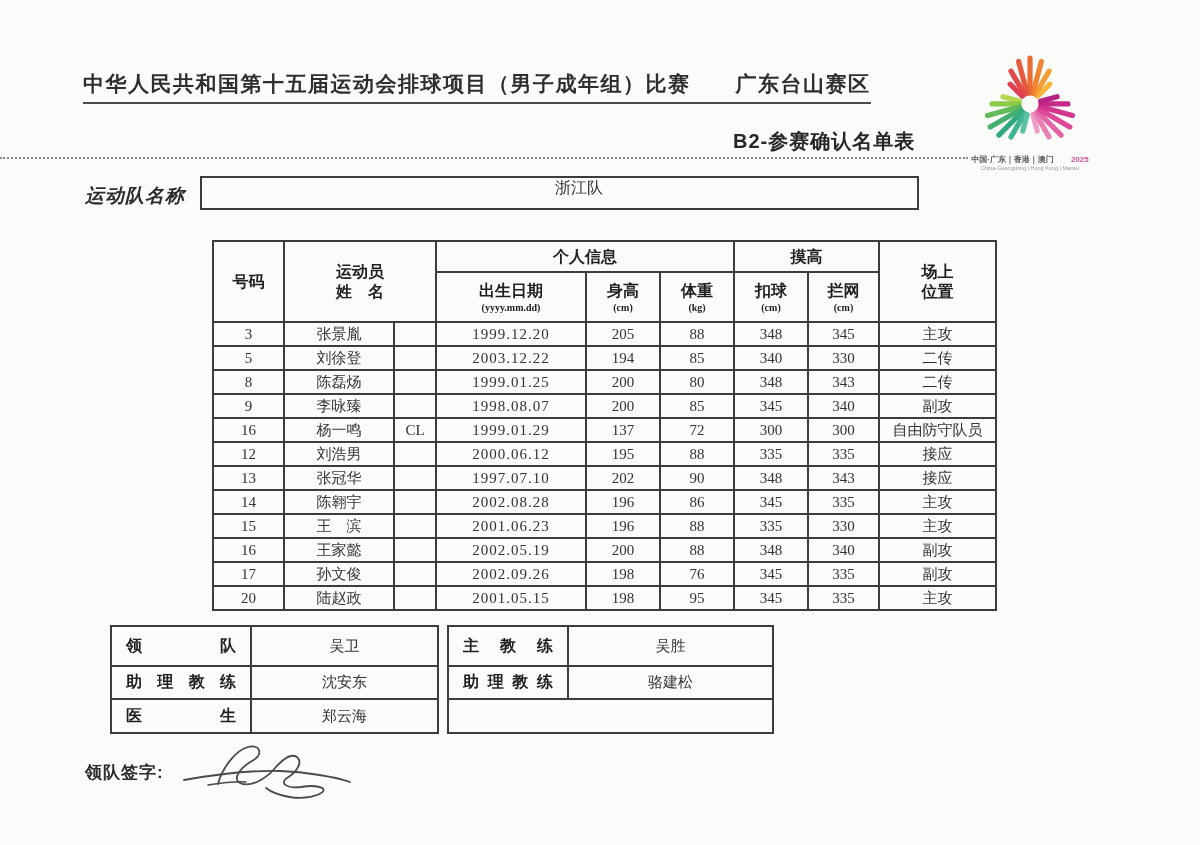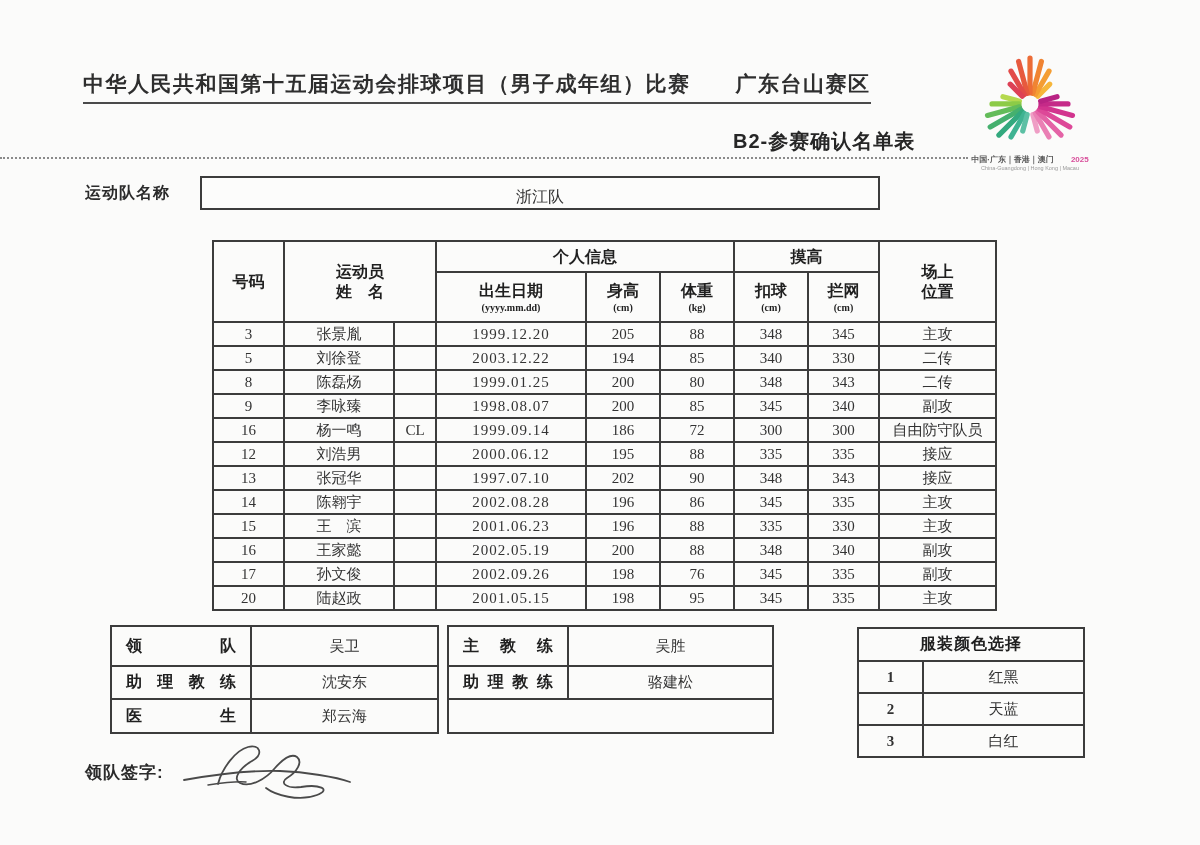--- a/index.html
+++ b/index.html
@@ -19,25 +19,25 @@
   .dotline{position:absolute;left:0;top:157px;width:968px;border-top:2px dotted #8a8a8a;}
 
   
   .logo{position:absolute;left:962px;top:52px;width:136px;text-align:center;}
   .logo-cn{font-size:8px;font-weight:bold;color:#5a5a5a;white-space:nowrap;margin-top:-2px;}
   .logo-year{color:#d84f9b;margin-left:15px;}
   .logo-en{font-size:5.5px;color:#9a9a9a;white-space:nowrap;}
   .petal{stroke-linecap:round;stroke-width:5.2px;fill:none;}
 
   
-  .team-label{position:absolute;left:85px;top:183px;font-size:16px;font-weight:bold;letter-spacing:1px;}
+  .team-label{position:absolute;left:85px;top:183px;font-size:19px;font-weight:bold;letter-spacing:1px;font-style:italic;}
   .team-box{
     position:absolute;left:200px;top:176px;width:676px;height:30px;border:2px solid #3c3c3c;
-    display:flex;align-items:flex-end;justify-content:center;
-    font-family:Liberation Sans, sans-serif;font-size:16px;color:#333;background:#fcfcfb;
+    display:flex;align-items:flex-start;justify-content:center;
+    font-family:Liberation Sans, sans-serif;font-size:16px;color:#333;background:#fcfcfb;padding-left:39px;
   }
 
   
   table{border-collapse:collapse;table-layout:fixed;}
   .roster{position:absolute;left:212px;top:240px;width:783px;}
   .roster th,.roster td{border:2px solid #3c3c3c;text-align:center;padding:0;overflow:hidden;}
   .roster th{font-size:16px;font-weight:bold;color:#1f1f1f;line-height:20px;}
   .hrow1 th{height:29px;}
   .hrow2 th{height:48px;}
   .roster td{
@@ -213,22 +213,22 @@
           <td>200</td>
           <td>85</td>
           <td>345</td>
           <td>340</td>
           <td>副攻</td>
     </tr>
     <tr>
       <td>16</td>
           <td>杨一鸣</td>
           <td>CL</td>
-          <td class="birth">1999.09.14</td>
-          <td>186</td>
+          <td class="birth">1999.01.29</td>
+          <td>137</td>
           <td>72</td>
           <td>300</td>
           <td>300</td>
           <td>自由防守队员</td>
     </tr>
     <tr>
       <td>12</td>
           <td>刘浩男</td>
           <td></td>
           <td class="birth">2000.06.12</td>
@@ -341,43 +341,20 @@
       <td class="lbl">助理教练</td>
       <td class="val">沈安东</td>
     </tr>
     <tr class="r3">
       <td class="lbl">医生</td>
       <td class="val">郑云海</td>
     </tr>
   </tbody>
     </table>
 
-  <table class="uniform">
-    <colgroup>
-        <col style="width:65px">
-        <col style="width:161px">
-      </colgroup>
-    <tbody>
-        <tr>
-          <th colspan="2">服装颜色选择</th>
-        </tr>
-    <tr>
-      <td class="no">1</td>
-      <td>红黑</td>
-    </tr>
-    <tr>
-      <td class="no">2</td>
-      <td>天蓝</td>
-    </tr>
-    <tr>
-      <td class="no">3</td>
-      <td>白红</td>
-    </tr>
-  </tbody>
-    </table>
 
   <div class="sig-label">领队签字:</div>
   <svg class="sig-svg" width="180" height="66" viewBox="0 0 180 66">
     <path d="M6,42 C34,37 70,32 102,33 C128,34 158,39 172,44" stroke="#4a4a4a" stroke-width="1.8" fill="none" stroke-linecap="round"></path>
     <path d="M40,46 C44,30 58,12 70,9 C82,6 86,16 74,23 C62,30 54,41 62,45 C72,50 88,41 97,30 C105,21 113,15 119,19 C125,24 119,34 109,40 C101,45 109,51 123,49 C141,46 154,51 139,57 C121,64 97,57 88,50" stroke="#4a4a4a" stroke-width="1.8" fill="none" stroke-linecap="round"></path>
     <path d="M30,47 C50,44 60,43 68,44" stroke="#4a4a4a" stroke-width="1.5" fill="none" stroke-linecap="round"></path>
   </svg>
 
 </div>
 

